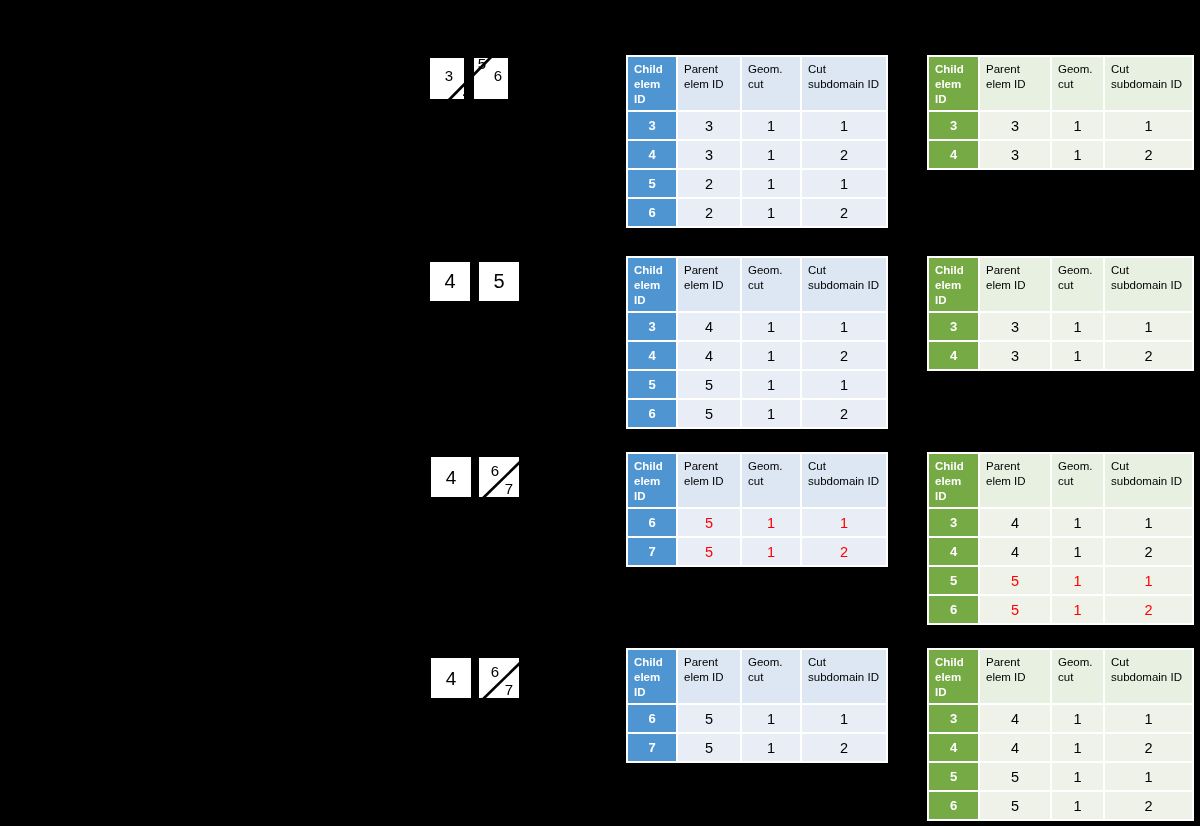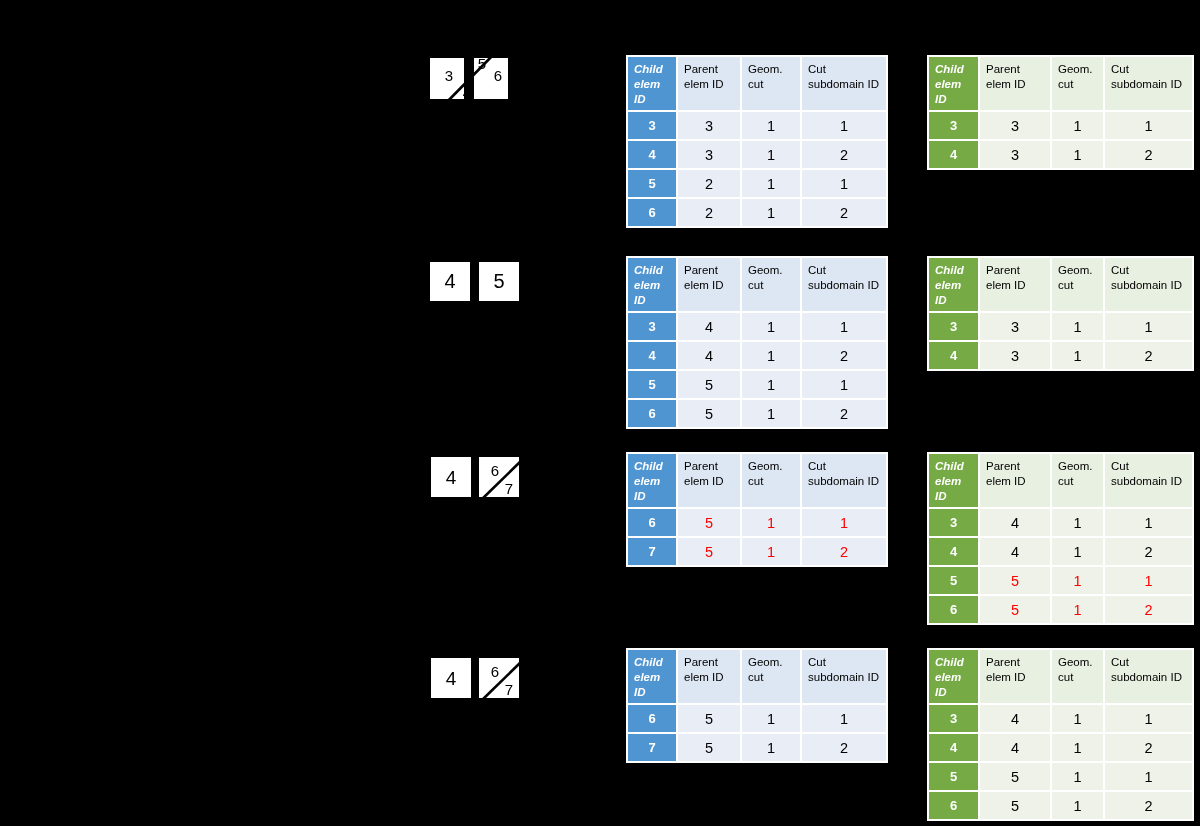--- a/index.html
+++ b/index.html
@@ -35,21 +35,21 @@
   .dtable th {
     vertical-align:top; text-align:left; font-weight:normal;
     font-size:11.5px; line-height:1.32; padding:5px 5px 2px 6px;
     height:55px; color:#000;
   }
   .dtable td {
     text-align:center; font-size:14.5px; height:29px; padding:0;
     color:#000;
   }
   .dtable td.key { font-size:13px; font-weight:bold; color:#fff; }
-  .dtable th.key { font-weight:bold; color:#fff;font-style:italic; }
+  .dtable th.key { font-weight:bold; color:#fff; }
 
   .blue th.key, .blue td.key { background:#4e95d1; }
   .blue th.lite { background:#dde7f3; }
   .blue td.val  { background:#e9edf6; }
 
   .green th.key, .green td.key { background:#75aa45; }
   .green th.lite { background:#e8f0e1; }
   .green td.val  { background:#eef2e8; }
 
   tr.redrow td.val { color:#ff0000; }

